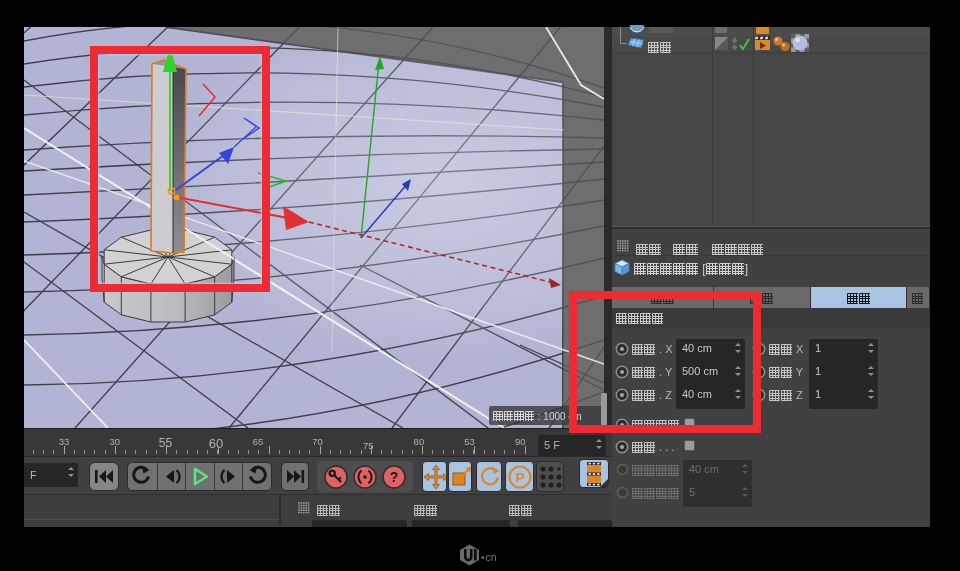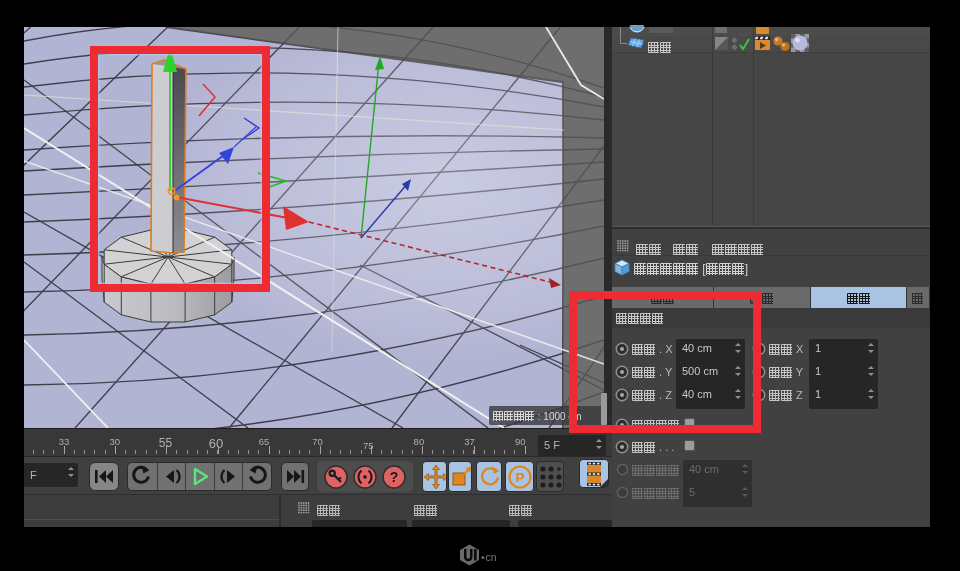--- a/index.html
+++ b/index.html
@@ -320,25 +320,25 @@
 <div class="ab" style="left:632px;top:485px;height:14px;line-height:14px;font-size:11px;color:#b8b8b8;white-space:nowrap"><i class="cj" style="width:11px;height:11px;color:#6c6c6c;margin-right:1px"></i><i class="cj" style="width:11px;height:11px;color:#6c6c6c;margin-right:1px"></i><i class="cj" style="width:11px;height:11px;color:#6c6c6c;margin-right:1px"></i><i class="cj" style="width:11px;height:11px;color:#6c6c6c;margin-right:1px"></i></div>
 <div class="fld ab" style="left:683px;top:483px;width:69px;background:#2f2f2f;color:#6c6c6c"><span>5</span><span class="stp">
       <i style="border-bottom-color:#5a5a5a"></i>
       <i style="border-top-color:#5a5a5a"></i>
     </span></div>
 <div class="ab" style="left:24px;top:428px;width:588px;height:28px;background:#383838;border-top:1px solid #1e1e1e"></div>
 <span class="ab" style="left:64.0px;top:436px;transform:translateX(-50%);font-size:9.5px;color:#b0b0b0">33</span>
 <span class="ab" style="left:114.7px;top:436px;transform:translateX(-50%);font-size:9.5px;color:#b0b0b0">30</span>
 <span class="ab" style="left:165.4px;top:436px;transform:translateX(-50%);font-size:12px;color:#b0b0b0">55</span>
 <span class="ab" style="left:216.1px;top:436px;transform:translateX(-50%);font-size:13px;color:#b0b0b0">60</span>
-<span class="ab" style="left:264px;top:436px;transform:translateX(-50%);font-size:9.5px;color:#b0b0b0">65</span>
+<span class="ab" style="left:258px;top:436px;transform:translateX(-50%);font-size:9.5px;color:#b0b0b0">65</span>
 <span class="ab" style="left:317.5px;top:436px;transform:translateX(-50%);font-size:9.5px;color:#b0b0b0">70</span>
 <span class="ab" style="left:368.2px;top:440px;transform:translateX(-50%);font-size:9.5px;color:#b0b0b0">75</span>
 <span class="ab" style="left:418.9px;top:436px;transform:translateX(-50%);font-size:9.5px;color:#b0b0b0">80</span>
-<span class="ab" style="left:469.6px;top:436px;transform:translateX(-50%);font-size:9.5px;color:#b0b0b0">37</span>
+<span class="ab" style="left:469.6px;top:436px;transform:translateX(-50%);font-size:9.5px;color:#b0b0b0">53</span>
 <span class="ab" style="left:520.3px;top:436px;transform:translateX(-50%);font-size:9.5px;color:#b0b0b0">90</span>
 <div class="ab" style="left:33px;top:450px;width:497px;height:4px;background:repeating-linear-gradient(to right,#909090 0 1px,transparent 1px 10.24px)"></div>
 <div class="ab" style="left:64px;top:446px;width:466px;height:8px;background:repeating-linear-gradient(to right,#a5a5a5 0 1px,transparent 1px 51.2px)"></div>
 <div class="fld ab" style="left:538px;top:435px;width:68px;background:#262626;color:#b5b5b5;height:21px;line-height:21px"><span>5 F</span><span class="stp">
       <i style="border-bottom-color:#909090"></i>
       <i style="border-top-color:#909090"></i>
     </span></div>
 <div class="ab" style="left:24px;top:456px;width:588px;height:38px;background:#404040;border-top:1px solid #2a2a2a"></div>
 <div class="fld ab" style="left:24px;top:463px;width:54px;background:#262626;color:#b5b5b5;height:24px;line-height:24px"><span>F</span><span class="stp">
       <i style="border-bottom-color:#909090"></i>

